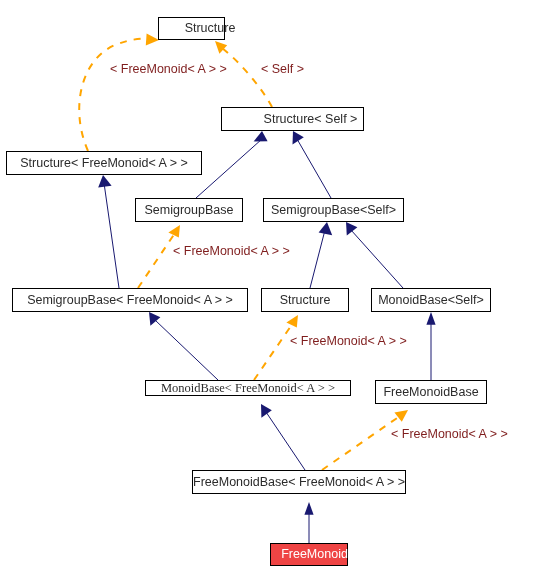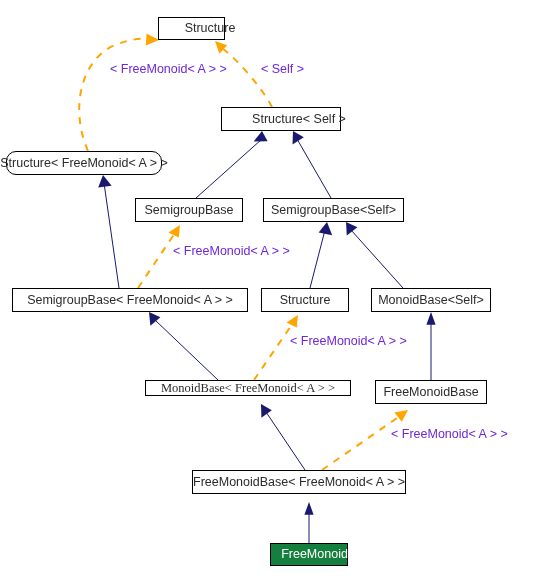--- a/index.html
+++ b/index.html
@@ -30,29 +30,29 @@
     color: #2b2b2b;
     font-size: 12.5px;
     line-height: 1;
     white-space: nowrap;
     display: flex;
     align-items: center;
     justify-content: center;
     letter-spacing: 0px;
   }
   .node.current {
-    background: #15803d;
+    background: #ef4444;
     color: #ffffff;
     border-color: #000000;
     padding-left: 11px;
   }
   .edge-label {
     position: absolute;
     font-size: 12.5px;
-    color: #6d28d9;
+    color: #7f1d1d;
     white-space: nowrap;
     line-height: 1;
   }
 </style>
 </head>
 <body>
 
 <div id="diagram-root">
 
   <svg id="edge-layer" width="537" height="580" viewBox="0 0 537 580">
@@ -126,25 +126,25 @@
       <line x1="322" y1="470" x2="400" y2="416" stroke="#ffa500" stroke-width="2" stroke-dasharray="7,7"></line>
       <polygon points="408,410 394.4,412.6 401.8,421.8" fill="#ffa500"></polygon>
     </g>
 
   </svg>
 
   <div class="node" style="left:158px; top:17px; width:67px; height:23px;padding-left:37px;">
     <span>Structure</span>
   </div>
 
-  <div class="node" style="left:221px; top:107px; width:120px; height:24px;padding-left:36px;">
+  <div class="node" style="left:221px; top:107px; width:143px; height:24px;padding-left:36px;">
     <span>Structure&lt; Self &gt;</span>
   </div>
 
-  <div class="node" style="left:6px; top:151px; width:156px; height:24px;border-radius:10px;">
+  <div class="node" style="left:6px; top:151px; width:196px; height:24px;">
     <span>Structure&lt; FreeMonoid&lt; A &gt; &gt;</span>
   </div>
 
   <div class="node" style="left:135px; top:198px; width:108px; height:24px;">
     <span>SemigroupBase</span>
   </div>
 
   <div class="node" style="left:263px; top:198px; width:141px; height:24px;">
     <span>SemigroupBase&lt;Self&gt;</span>
   </div>

